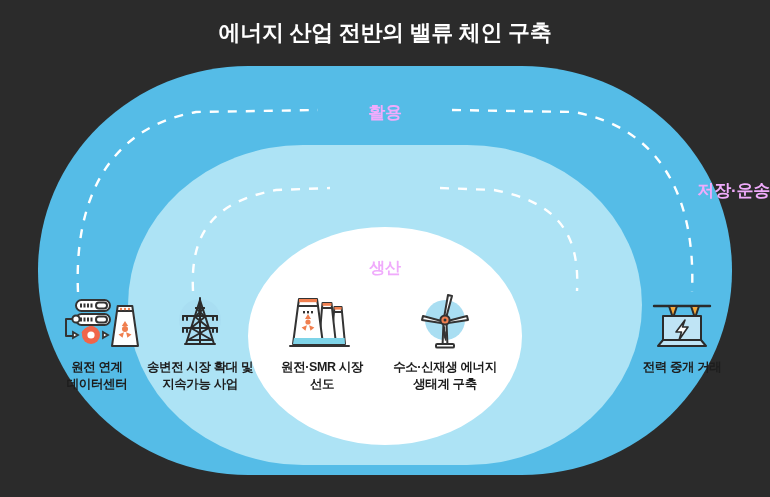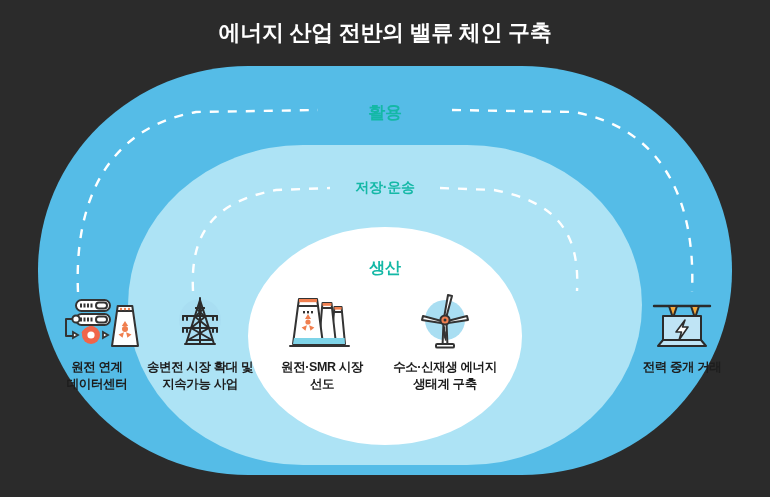--- a/index.html
+++ b/index.html
@@ -49,27 +49,27 @@
     left: 248px; top: 227px;
     width: 274px; height: 218px;
     background: #ffffff;
     border-radius: 137px / 109px;
   }
 
   
   .ring-label {
     position: absolute;
     text-align: center;
-    color: #14b8a6;
+    color: #f0abfc;
     font-weight: bold;
     white-space: nowrap;
     letter-spacing: -0.2px;
   }
   .ring-label-outer { left: 0; top: 101px; width: 770px; font-size: 17px; }
-  .ring-label-mid   { left: 0; top: 179px; width: 770px; font-size: 14px; }
+  .ring-label-mid   { left: 0; top: 179px; width: 770px; font-size: 17px; text-align: right; }
   .ring-label-inner { left: 0; top: 258px; width: 770px; font-size: 16px; }
 
   
   .arcs {
     position: absolute;
     left: 0; top: 0;
     width: 770px; height: 497px;
     pointer-events: none;
   }
 

